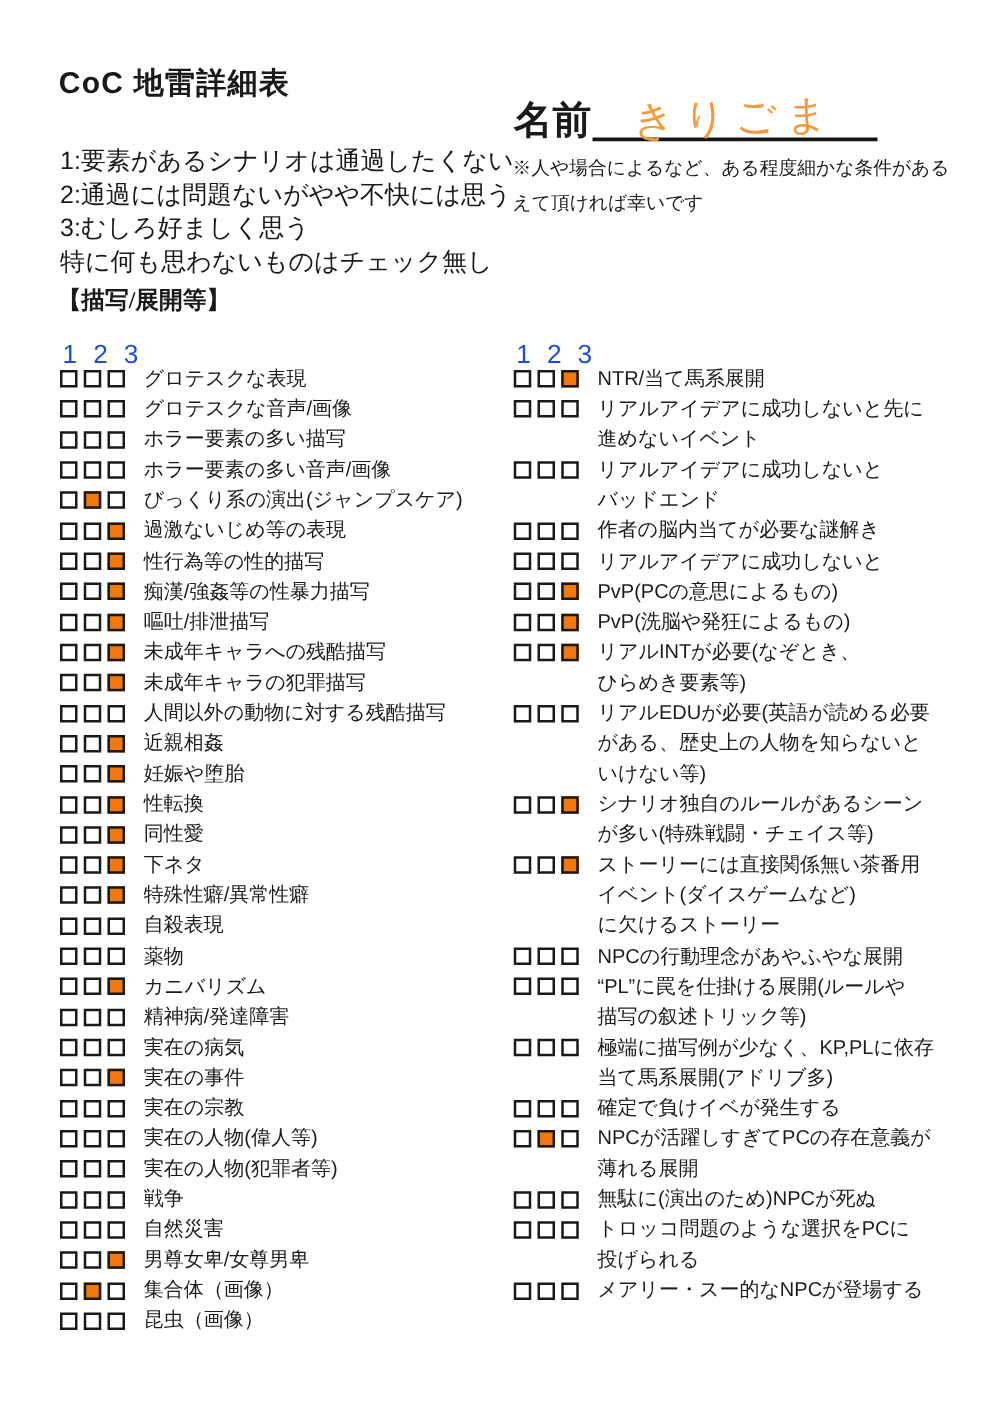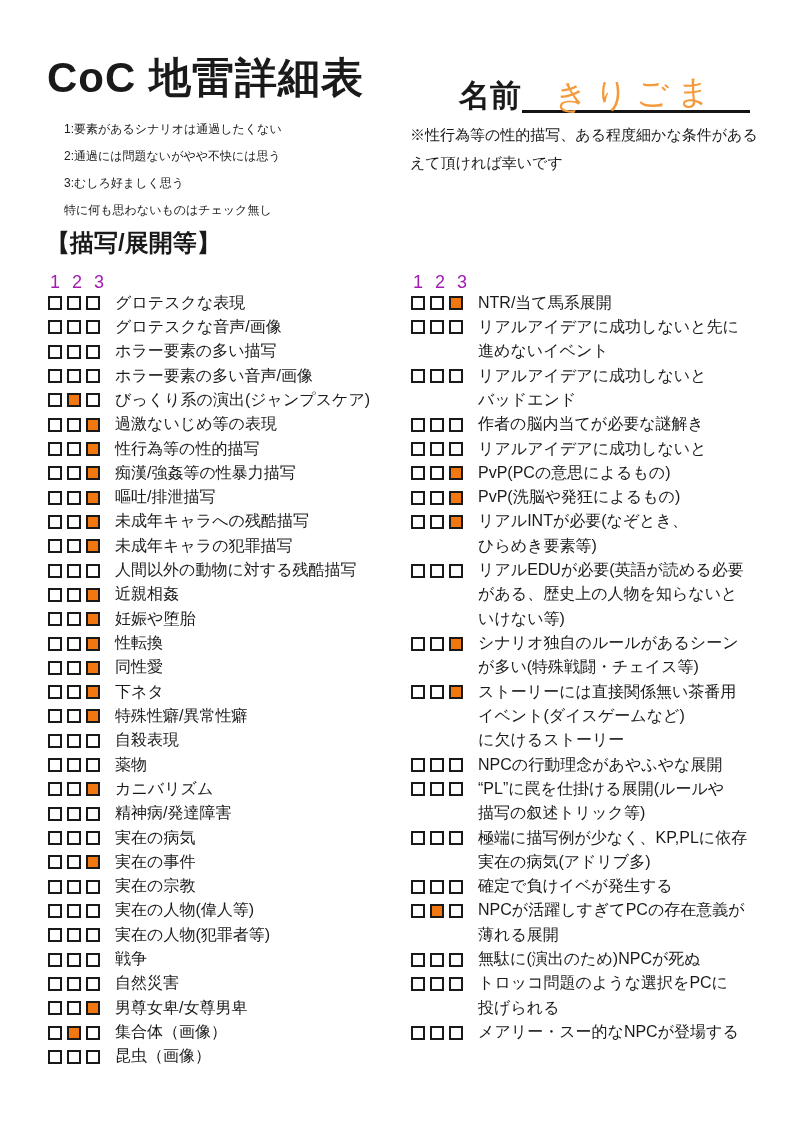--- a/index.html
+++ b/index.html
@@ -2,37 +2,37 @@
 <html style="--orange: #F0780E; --hand-orange: #F59A3C;"><head>
 <meta charset="utf-8">
 <style>
   html,body { margin:0; padding:0; background:#ffffff; }
   .page {
     position:relative; width:800px; height:1131px; background:#ffffff;
     font-family:"Liberation Sans", sans-serif; color:#1a1a1a; overflow:hidden;
   }
   .title {
     position:absolute; left:47px; top:50px;
-    font-size:42px; font-weight:800; letter-spacing:1px; white-space:nowrap;
+    font-size:24px; font-weight:800; letter-spacing:1px; white-space:nowrap;
   }
-  .legend { position:absolute; left:64px; top:116px; font-size:12px; line-height:27px; }
+  .legend { position:absolute; left:48px; top:116px; font-size:20px; line-height:27px; }
   .legend .u { text-underline-offset:3px; }
-  .name-row { position:absolute; left:411px; top:66px; display:flex; align-items:flex-end;margin-left:48px; }
+  .name-row { position:absolute; left:411px; top:66px; display:flex; align-items:flex-end; }
   .name-label { font-size:31px; font-weight:700; line-height:1; padding-bottom:2px; white-space:nowrap; }
   .name-line { width:228px; border-bottom:3px solid #141414; margin-left:1px; text-align:center; height:44px; }
   .name-value {
     display:inline-block; font-size:33px; letter-spacing:7px; font-weight:500;
     color:var(--hand-orange); transform:rotate(-2deg) translateY(6px); white-space:nowrap;
   }
   .side-note { position:absolute; left:410px; top:121px; font-size:15px; line-height:27.5px; }
-  .section-header { position:absolute; left:46px; top:227px; font-size:24px; font-weight:700; }
+  .section-header { position:absolute; left:46px; top:227px; font-size:19px; font-weight:700;font-family:Liberation Serif, serif; }
   .col { position:absolute; top:272px; }
   .col-left { left:48px; }
   .col-right { left:411px; }
-  .scale { font-size:18px; letter-spacing:3.5px; padding-left:2px; height:18px; color:#a21caf; }
+  .scale { font-size:21px; letter-spacing:3.5px; padding-left:2px; height:18px; color:#1d4ed8; }
   .rows { margin-top:1px; }
   .row { display:flex; align-items:center; height:24.32px; }
   .boxes { display:flex; gap:5px; width:52px; flex:none; }
   .boxes.spacer { visibility:hidden; }
   .box {
     width:14px; height:14px; box-sizing:border-box;
     border:2px solid #191919; background:#ffffff;
   }
   .box.checked { background:var(--orange); }
   .item-label { margin-left:15px; font-size:16px; white-space:nowrap; color:#1b1b1b; }
@@ -50,21 +50,21 @@
     <div>3:むしろ好ましく思う</div>
     <div class="u">特に何も思わないものはチェック無し</div>
   </div>
 
   <div class="name-row">
     <span class="name-label">名前</span>
     <span class="name-line"><span class="name-value">きりごま</span></span>
   </div>
 
   <div class="side-note">
-    <div>※性行為等の性的描写、ある程度細かな条件がある</div>
+    <div>※人や場合によるなど、ある程度細かな条件がある</div>
     <div>えて頂ければ幸いです</div>
   </div>
 
   <div class="section-header">【描写/展開等】</div>
 
   <div class="col col-left">
     <div class="scale">1 2 3</div>
     <div class="rows" id="left-rows">
         <div class="row">
           <div class="boxes">
@@ -511,21 +511,21 @@
             <span class="box"></span>
           </div>
           <span class="item-label">極端に描写例が少なく、KP,PLに依存</span>
         </div>
         <div class="row">
           <div class="boxes spacer">
             <span class="box"></span>
             <span class="box"></span>
             <span class="box"></span>
           </div>
-          <span class="item-label">実在の病気(アドリブ多)</span>
+          <span class="item-label">当て馬系展開(アドリブ多)</span>
         </div>
         <div class="row">
           <div class="boxes">
             <span class="box"></span>
             <span class="box"></span>
             <span class="box"></span>
           </div>
           <span class="item-label">確定で負けイベが発生する</span>
         </div>
         <div class="row">

